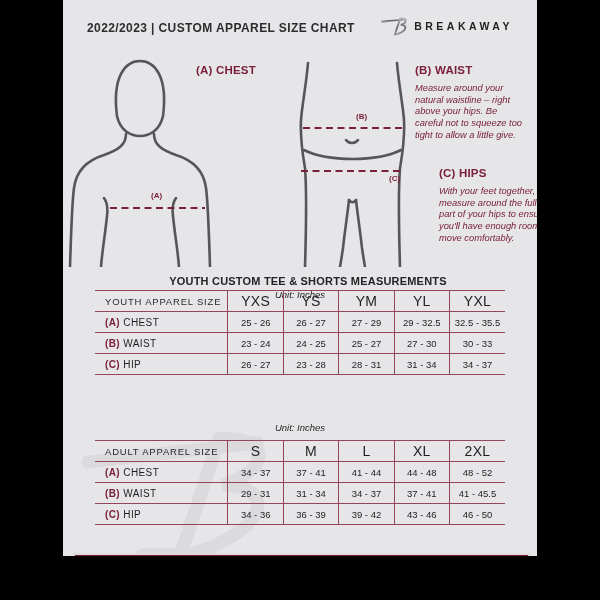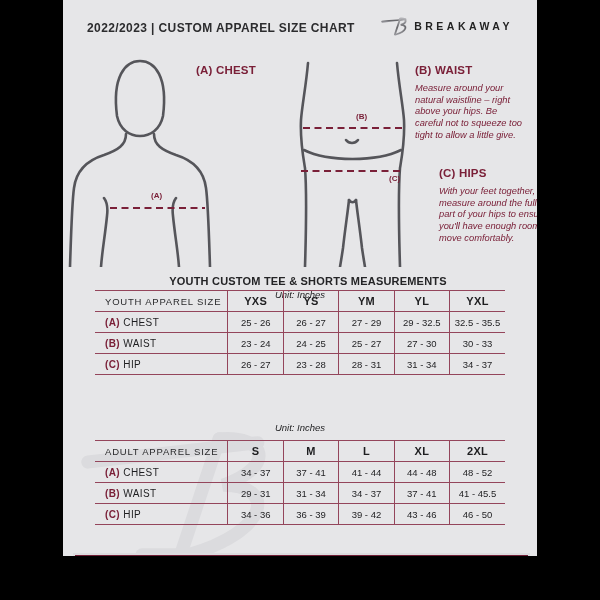--- a/index.html
+++ b/index.html
@@ -58,21 +58,21 @@
   #adult-table{top:440px;}
   .size-table th,.size-table td{
     height:21px;border-top:1.5px solid var(--border-maroon);
     border-bottom:1.5px solid var(--border-maroon);padding:0;
   }
   .size-table th:not(.label-col),.size-table td:not(.label-col){
     border-left:1.5px solid var(--border-maroon);width:55px;text-align:center;
   }
   .size-table .label-col{width:132px;text-align:left;padding-left:10px;}
   .size-table thead .label-col{font-size:9.5px;font-weight:400;letter-spacing:.8px;color:#2a2a2c;}
-  .size-table thead th:not(.label-col){font-size:11px;font-weight:700;color:#1e1e20;letter-spacing:.3px;}
+  .size-table thead th:not(.label-col){font-size:14px;font-weight:400;color:#1e1e20;letter-spacing:.3px;}
   .size-table tbody .label-col{font-size:10px;font-weight:500;letter-spacing:.4px;color:#1e1e20;}
   .size-table tbody td:not(.label-col){font-size:9.5px;font-weight:500;color:#1e1e20;}
   .prefix{color:var(--maroon);font-weight:700;}
   
   .footer-bar{
     position:absolute;left:10px;top:553px;width:457px;height:40px;
     background:var(--footer);border:2px solid #dcdcdf;z-index:2;
   }
   
   .watermark{position:absolute;left:8px;top:408px;z-index:0;opacity:.8;}

